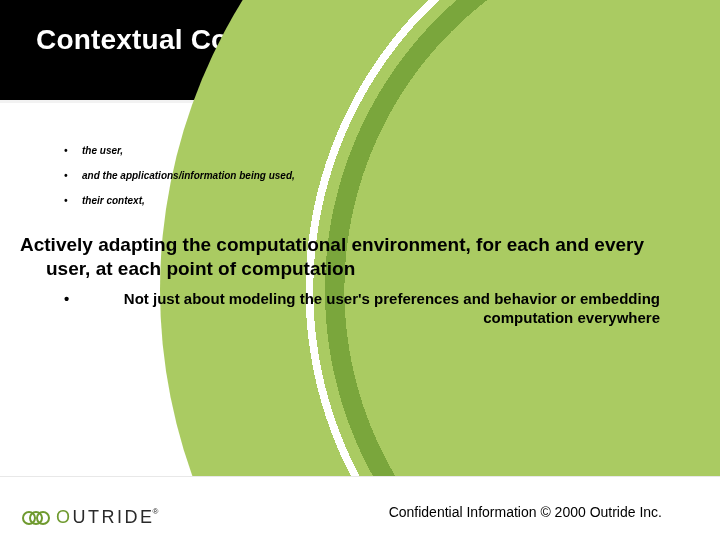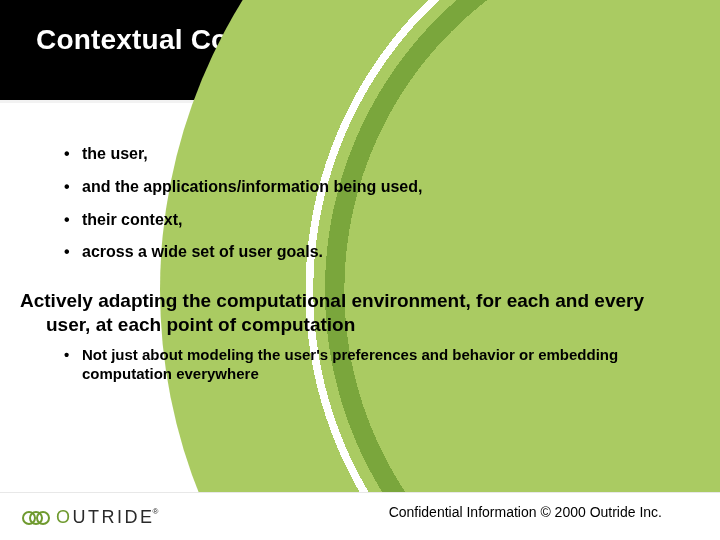--- a/index.html
+++ b/index.html
@@ -73,26 +73,27 @@
     margin-bottom: 14px;
     padding-left: 0;
     text-indent: 0;
   }
   .lead .wrap { display:block; padding-left: 26px; text-indent: -26px; }
   ul.bullets {
     list-style: none;
     margin: 6px 0 20px 44px;
   }
   ul.bullets li {
-    font-size: 16px;
+    font-size: 10px;
     font-weight: bold;
     margin: 12px 0;
     position: relative;
     padding-left: 18px;
     line-height: 1.3;
+    font-style: italic;
   }
   ul.bullets li::before {
     content: "•";
     position: absolute;
     left: 0;
     top: 0;
     color: #000;
   }
   .second-lead {
     font-size: 19px;
@@ -106,31 +107,32 @@
     list-style: none;
     margin: 4px 0 0 44px;
   }
   ul.bullets2 li {
     font-size: 15px;
     font-weight: bold;
     margin: 8px 0;
     position: relative;
     padding-left: 18px;
     line-height: 1.3;
+    text-align: right;
   }
   ul.bullets2 li::before {
     content: "•";
     position: absolute;
     left: 0; top: 0;
   }
   .footer {
     position: absolute;
     bottom: 0; left: 0;
     width: 100%;
-    height: 48px;
+    height: 64px;
     background: #ffffff;
     border-top: 1px solid #e8e8e8;
     z-index: 6;
   }
   .logo {
     position: absolute;
     left: 22px;
     bottom: 12px;
     display: flex;
     align-items: center;
@@ -184,21 +186,20 @@
 
   <div class="side-arc"></div>
   <div class="side-sliver"></div>
 
   <div class="content">
 
     <ul class="bullets">
       <li>the user,</li>
       <li>and the applications/information being used,</li>
       <li>their context,</li>
-      <li>across a wide set of user goals.</li>
     </ul>
 
     <div class="second-lead">
       <span class="wrap">Actively adapting the computational environment, for each and every user, at each point of computation</span>
     </div>
     <ul class="bullets2">
       <li>Not just about modeling the user's preferences and behavior or embedding computation everywhere</li>
     </ul>
 
   </div>

